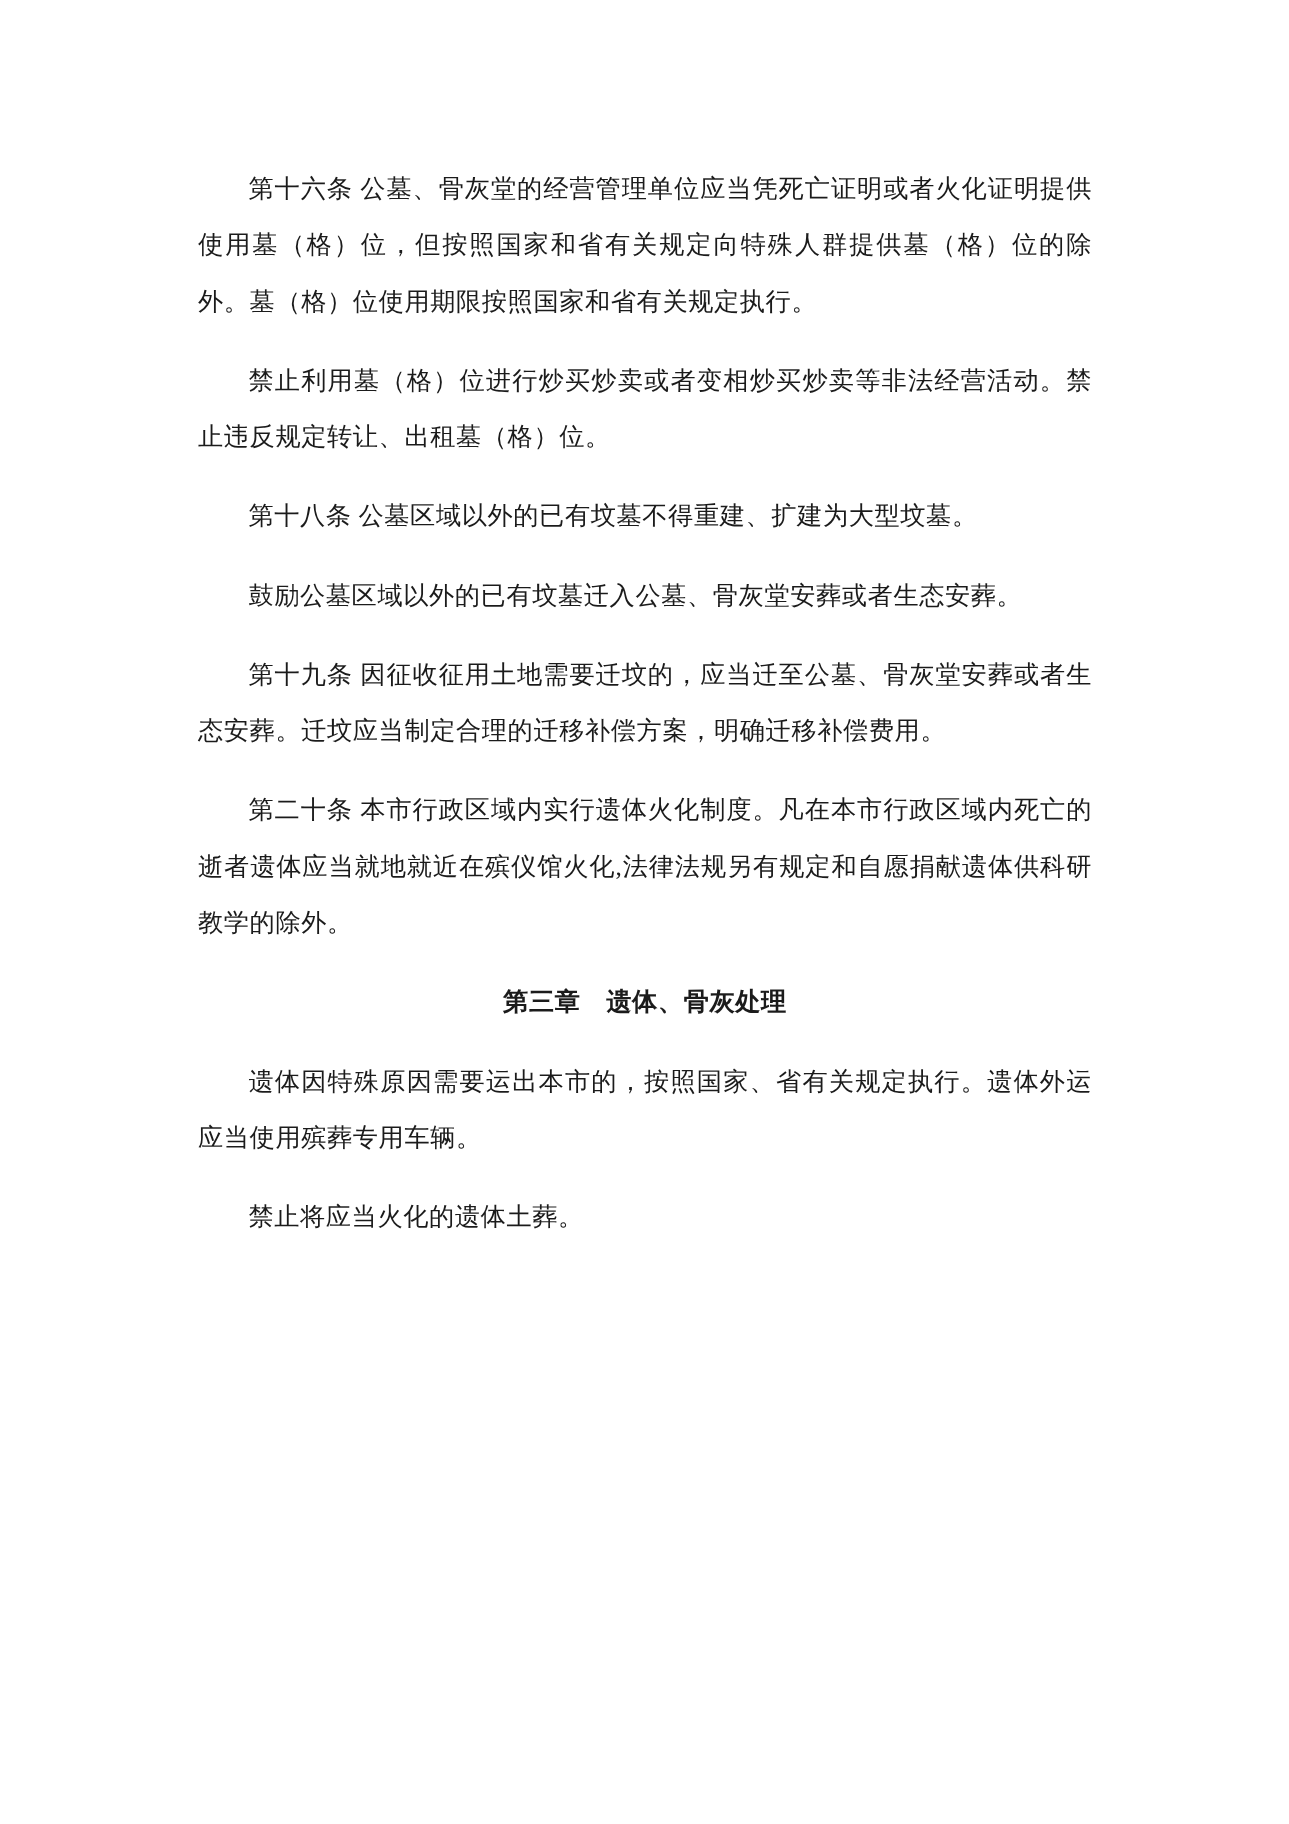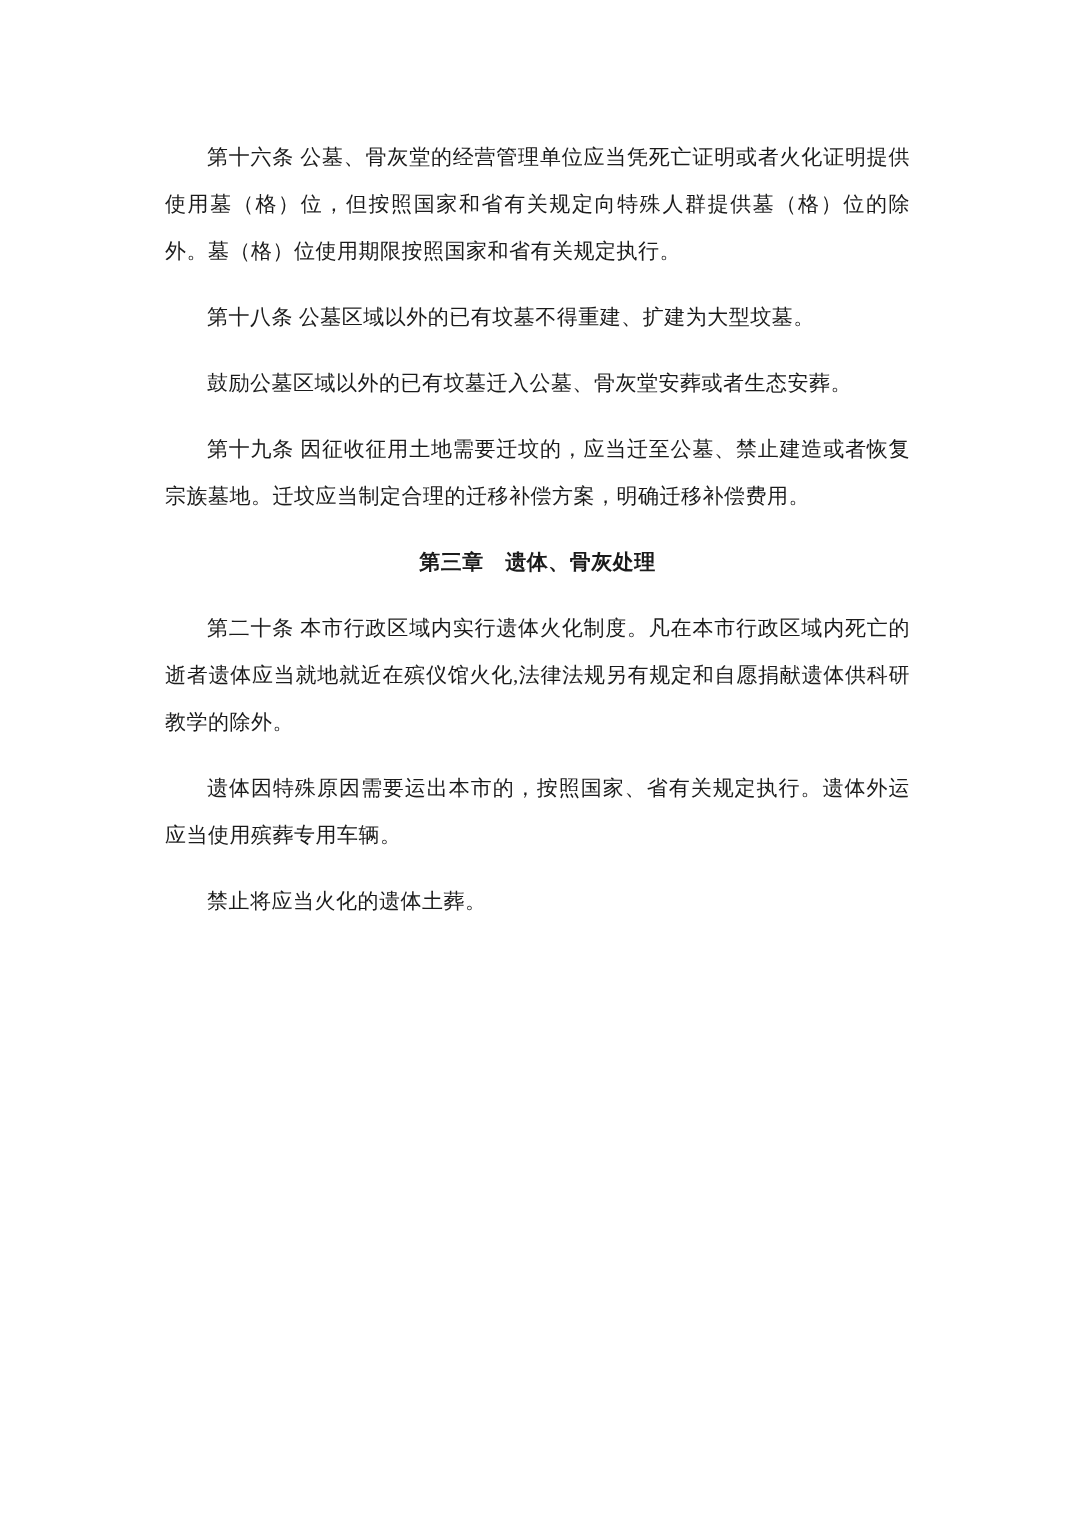--- a/index.html
+++ b/index.html
@@ -41,21 +41,22 @@
     text-align: center;
     text-indent: 0;
   }
 </style>
 </head>
 <body>
 
 <div class="page">
   <main class="content" style="color: rgb(27, 27, 27);">
       <p class="para">第十六条 公墓、骨灰堂的经营管理单位应当凭死亡证明或者火化证明提供使用墓（格）位，但按照国家和省有关规定向特殊人群提供墓（格）位的除外。墓（格）位使用期限按照国家和省有关规定执行。</p>
+      <p class="para">禁止利用墓（格）位进行炒买炒卖或者变相炒买炒卖等非法经营活动。禁止违反规定转让、出租墓（格）位。</p>
       <p class="para">第十八条 公墓区域以外的已有坟墓不得重建、扩建为大型坟墓。</p>
       <p class="para">鼓励公墓区域以外的已有坟墓迁入公墓、骨灰堂安葬或者生态安葬。</p>
-      <p class="para">第十九条 因征收征用土地需要迁坟的，应当迁至公墓、禁止建造或者恢复宗族墓地。迁坟应当制定合理的迁移补偿方案，明确迁移补偿费用。</p>
+      <p class="para">第十九条 因征收征用土地需要迁坟的，应当迁至公墓、骨灰堂安葬或者生态安葬。迁坟应当制定合理的迁移补偿方案，明确迁移补偿费用。</p>
+      <p class="para">第二十条 本市行政区域内实行遗体火化制度。凡在本市行政区域内死亡的逝者遗体应当就地就近在殡仪馆火化,法律法规另有规定和自愿捐献遗体供科研教学的除外。</p>
       <p class="para heading">第三章　遗体、骨灰处理</p>
-      <p class="para">第二十条 本市行政区域内实行遗体火化制度。凡在本市行政区域内死亡的逝者遗体应当就地就近在殡仪馆火化,法律法规另有规定和自愿捐献遗体供科研教学的除外。</p>
       <p class="para">遗体因特殊原因需要运出本市的，按照国家、省有关规定执行。遗体外运应当使用殡葬专用车辆。</p>
       <p class="para">禁止将应当火化的遗体土葬。</p>
     </main>
 </div>
 
 </body></html>

